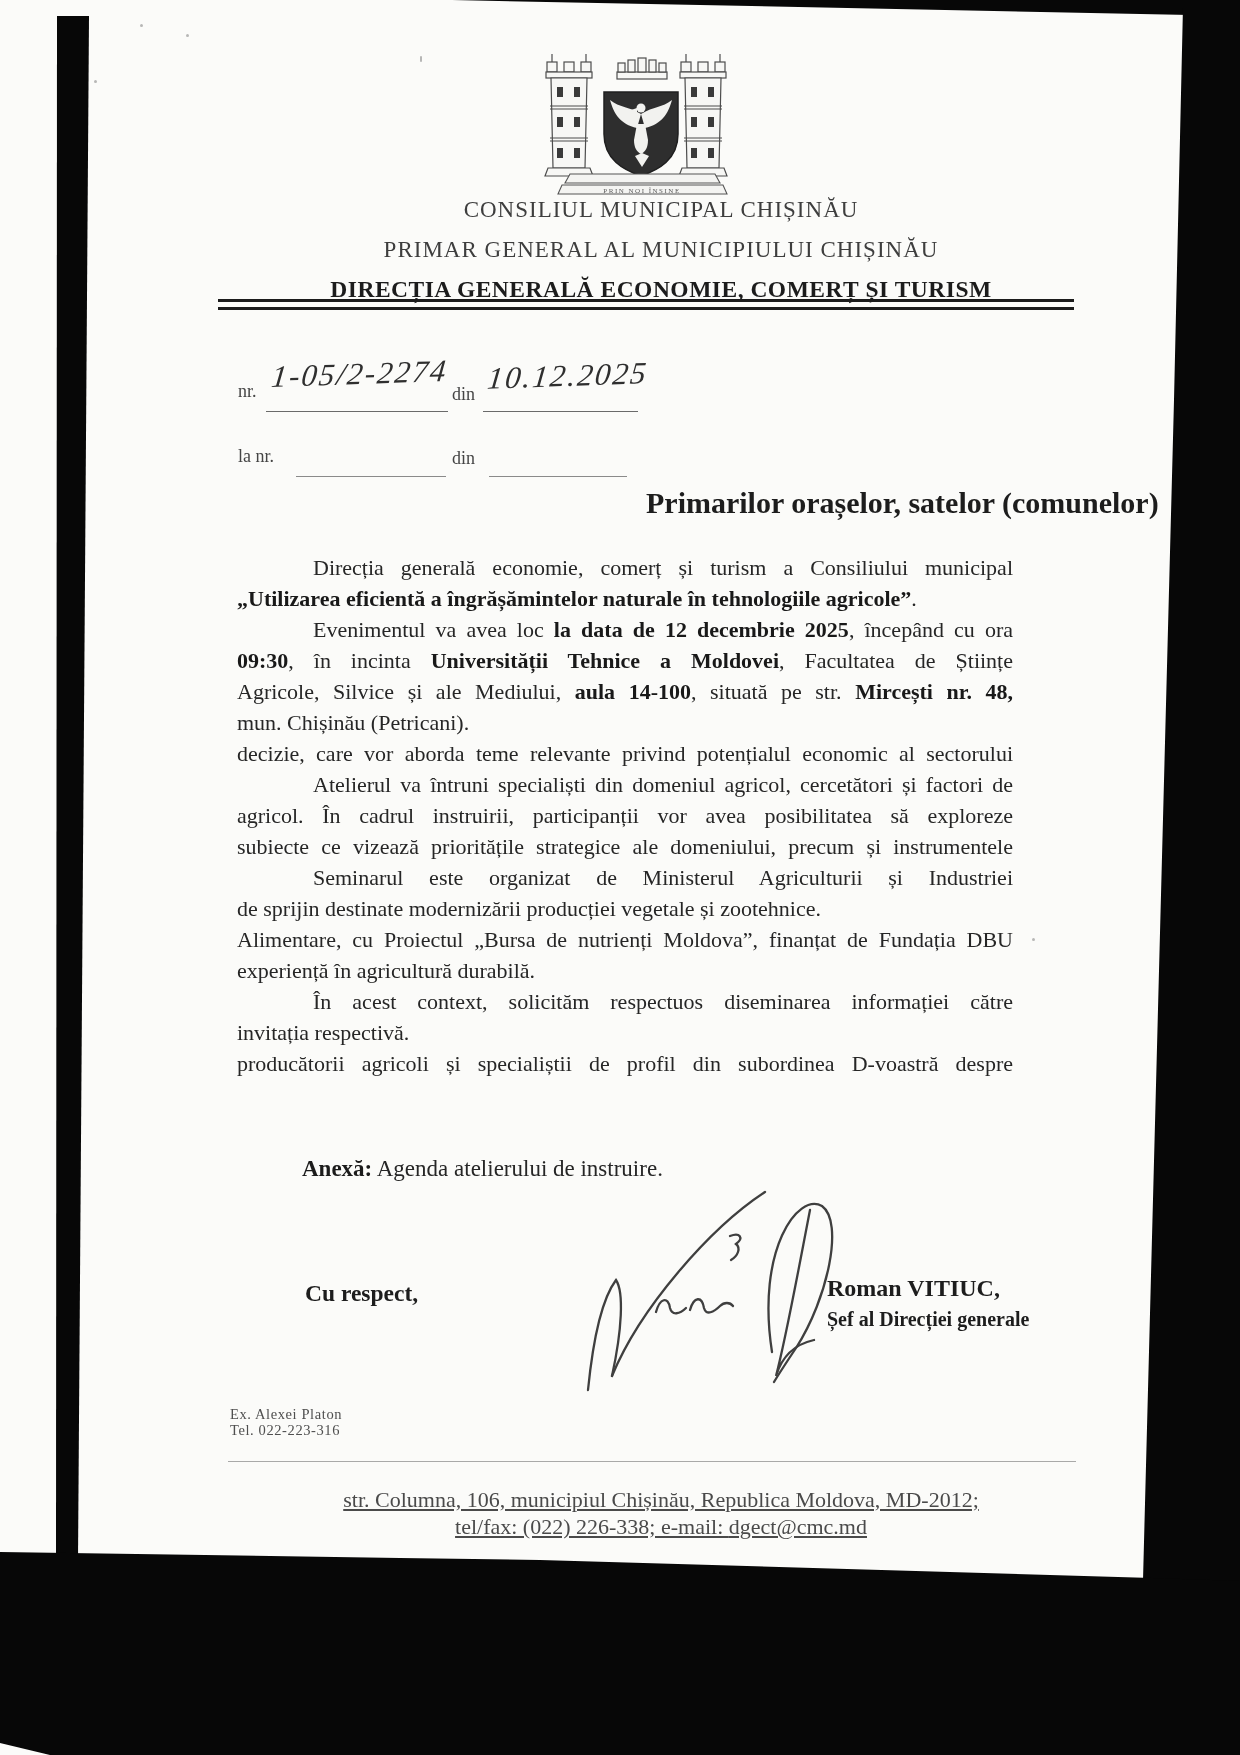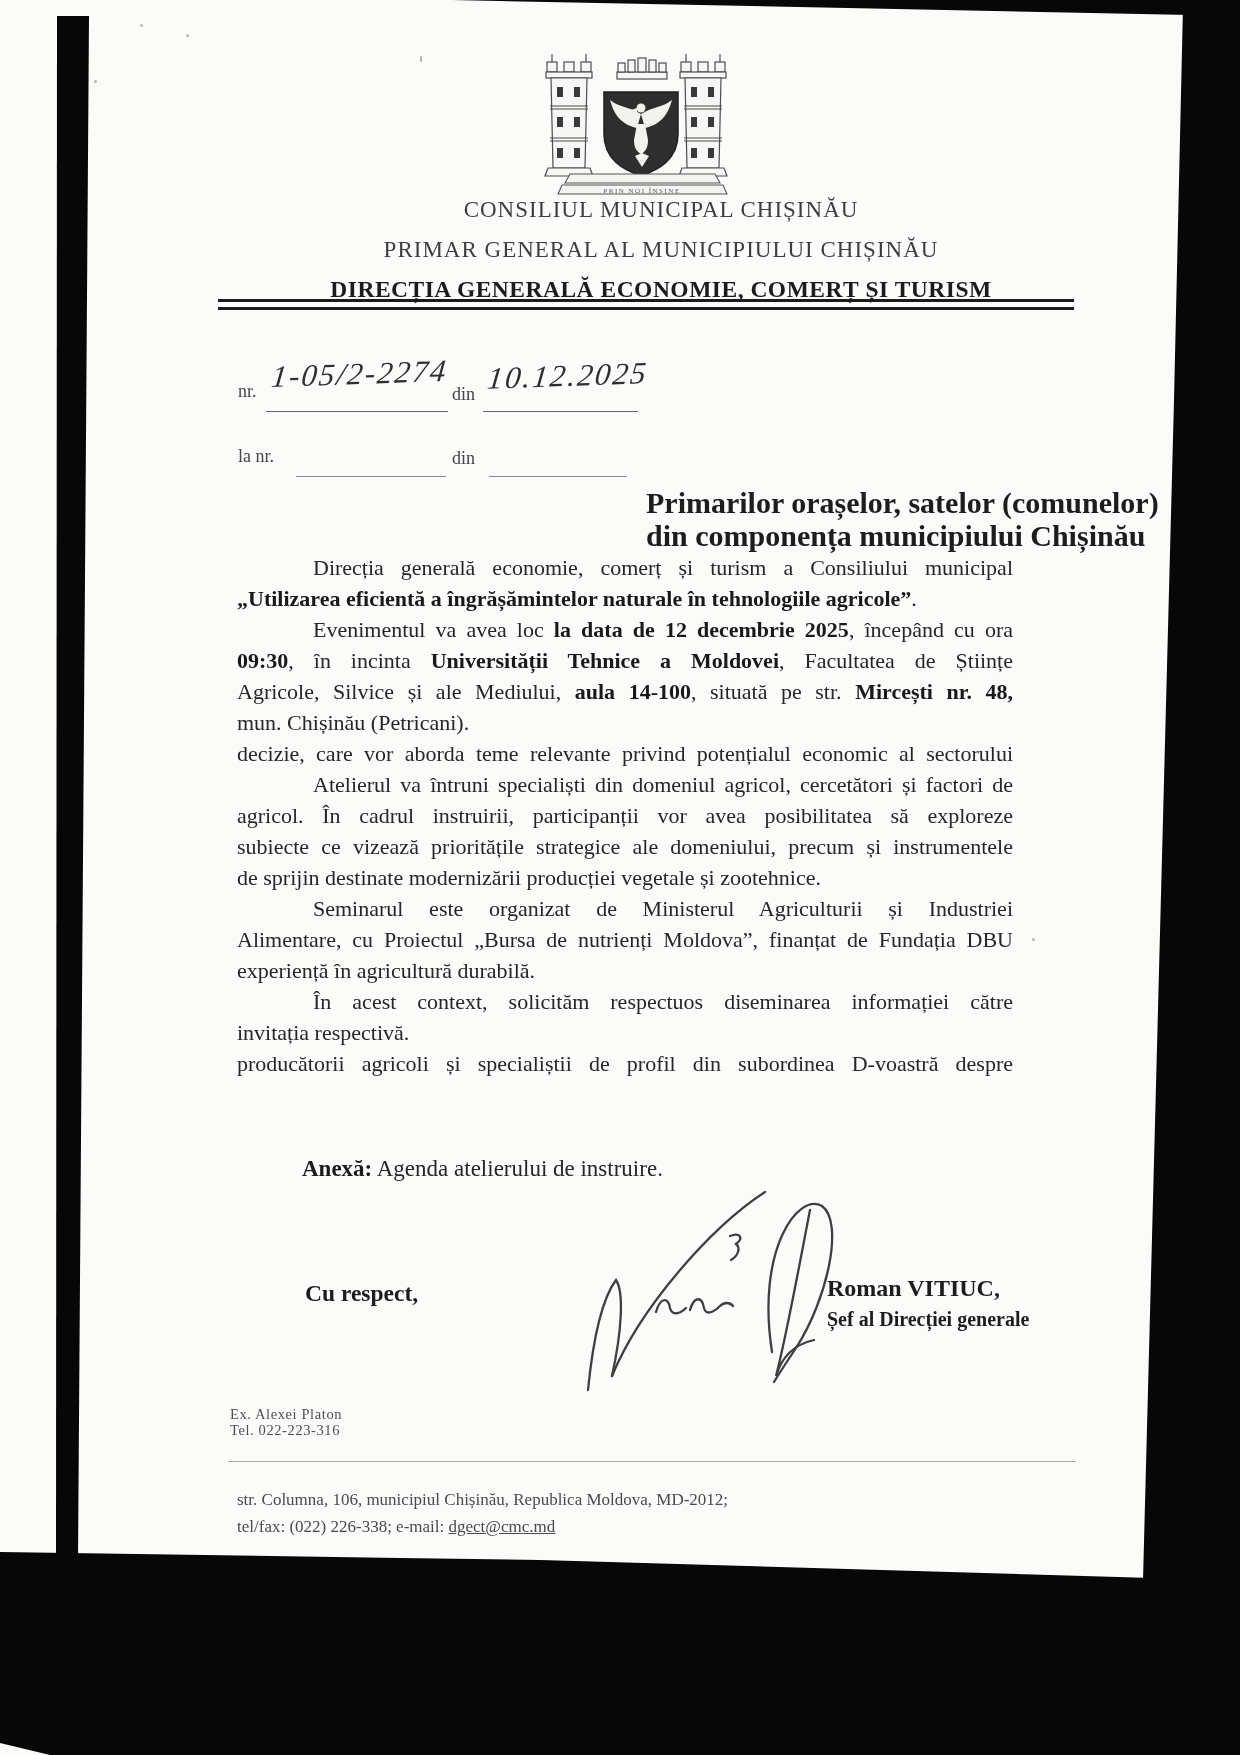--- a/index.html
+++ b/index.html
@@ -30,22 +30,22 @@
   
   .annex{position:absolute;left:302px;top:1156px;font-size:23px;white-space:nowrap;}
   .annex b{color:#1b1b1b;}
   .salut{position:absolute;left:305px;top:1280px;font-size:23.5px;font-weight:bold;color:#1d1d1d;}
   .signer{position:absolute;left:827px;top:1273px;font-size:24px;font-weight:bold;
           color:#1d1d1d;line-height:31px;white-space:nowrap;}
   
   .exec{position:absolute;left:230px;top:1406px;font-size:14.5px;color:#4f4f4f;
         letter-spacing:.6px;line-height:16px;white-space:nowrap;}
   .foot-rule{position:absolute;left:228px;top:1461px;width:848px;border-top:1.5px solid #9a9a9a;opacity:.85;}
-  .footer{position:absolute;left:237px;top:1486px;width:848px;
-          font-size:17px;color:#4a4a4a;line-height:27px;}
+  .footer{position:absolute;left:237px;top:1486px;width:848px;text-align:center;
+          font-size:22px;color:#4a4a4a;line-height:27px;text-decoration:underline;}
   .footer .email{text-decoration:underline;}
   
   .shape{position:absolute;inset:0;background:#070707;pointer-events:none;}
   .shape.white{background:#fbfbf9;}
   .speck{position:absolute;width:3px;height:3px;border-radius:50%;background:#9a9a9a;opacity:.7;}
   svg{display:block;}
 </style>
 </head>
 <body>
 
@@ -141,36 +141,35 @@
   <div class="hw" style="left:488px;top:358px;">10.12.2025</div>
   <div class="uline" style="left:483px;top:411px;width:155px;"></div>
 
   <div class="ref-label" style="left:238px;top:446px;">la nr.</div>
   <div class="uline light" style="left:296px;top:476px;width:150px;"></div>
   <div class="ref-label" style="left:452px;top:448px;">din</div>
   <div class="uline light" style="left:489px;top:476px;width:138px;"></div>
 
   <div class="addr">
     <div>Primarilor orașelor, satelor (comunelor)</div>
-    <div>din componența municipiului Chișinău</div>
   </div>
 
   <div id="body-text">
       <div class="bline ind"><span>Direcția generală economie, comerț și turism a Consiliului municipal</span></div>
       <div class="bline last"><b>„Utilizarea eficientă a îngrășămintelor naturale în tehnologiile agricole”</b><span>.</span></div>
       <div class="bline ind"><span>Evenimentul va avea loc </span><b>la data de 12 decembrie 2025</b><span>, începând cu ora</span></div>
       <div class="bline"><b>09:30</b><span>, în incinta </span><b>Universității Tehnice a Moldovei</b><span>, Facultatea de Științe</span></div>
       <div class="bline"><span>Agricole, Silvice și ale Mediului, </span><b>aula 14-100</b><span>, situată pe str. </span><b>Mircești nr. 48,</b></div>
       <div class="bline last"><span>mun. Chișinău (Petricani).</span></div>
       <div class="bline"><span>decizie, care vor aborda teme relevante privind potențialul economic al sectorului</span></div>
       <div class="bline ind"><span>Atelierul va întruni specialiști din domeniul agricol, cercetători și factori de</span></div>
       <div class="bline"><span>agricol. În cadrul instruirii, participanții vor avea posibilitatea să exploreze</span></div>
       <div class="bline"><span>subiecte ce vizează prioritățile strategice ale domeniului, precum și instrumentele</span></div>
+      <div class="bline ind"><span>Seminarul este organizat de Ministerul Agriculturii și Industriei</span></div>
       <div class="bline last"><span>de sprijin destinate modernizării producției vegetale și zootehnice.</span></div>
-      <div class="bline ind"><span>Seminarul este organizat de Ministerul Agriculturii și Industriei</span></div>
       <div class="bline"><span>Alimentare, cu Proiectul „Bursa de nutrienți Moldova”, finanțat de Fundația DBU</span></div>
       <div class="bline last"><span>experiență în agricultură durabilă.</span></div>
       <div class="bline ind"><span>În acest context, solicităm respectuos diseminarea informației către</span></div>
       <div class="bline last"><span>invitația respectivă.</span></div>
       <div class="bline"><span>producătorii agricoli și specialiștii de profil din subordinea D-voastră despre</span></div>
     </div>
 
   <div class="annex"><b>Anexă:</b><span> Agenda atelierului de instruire.</span></div>
 
   <div class="salut">Cu respect,</div>

